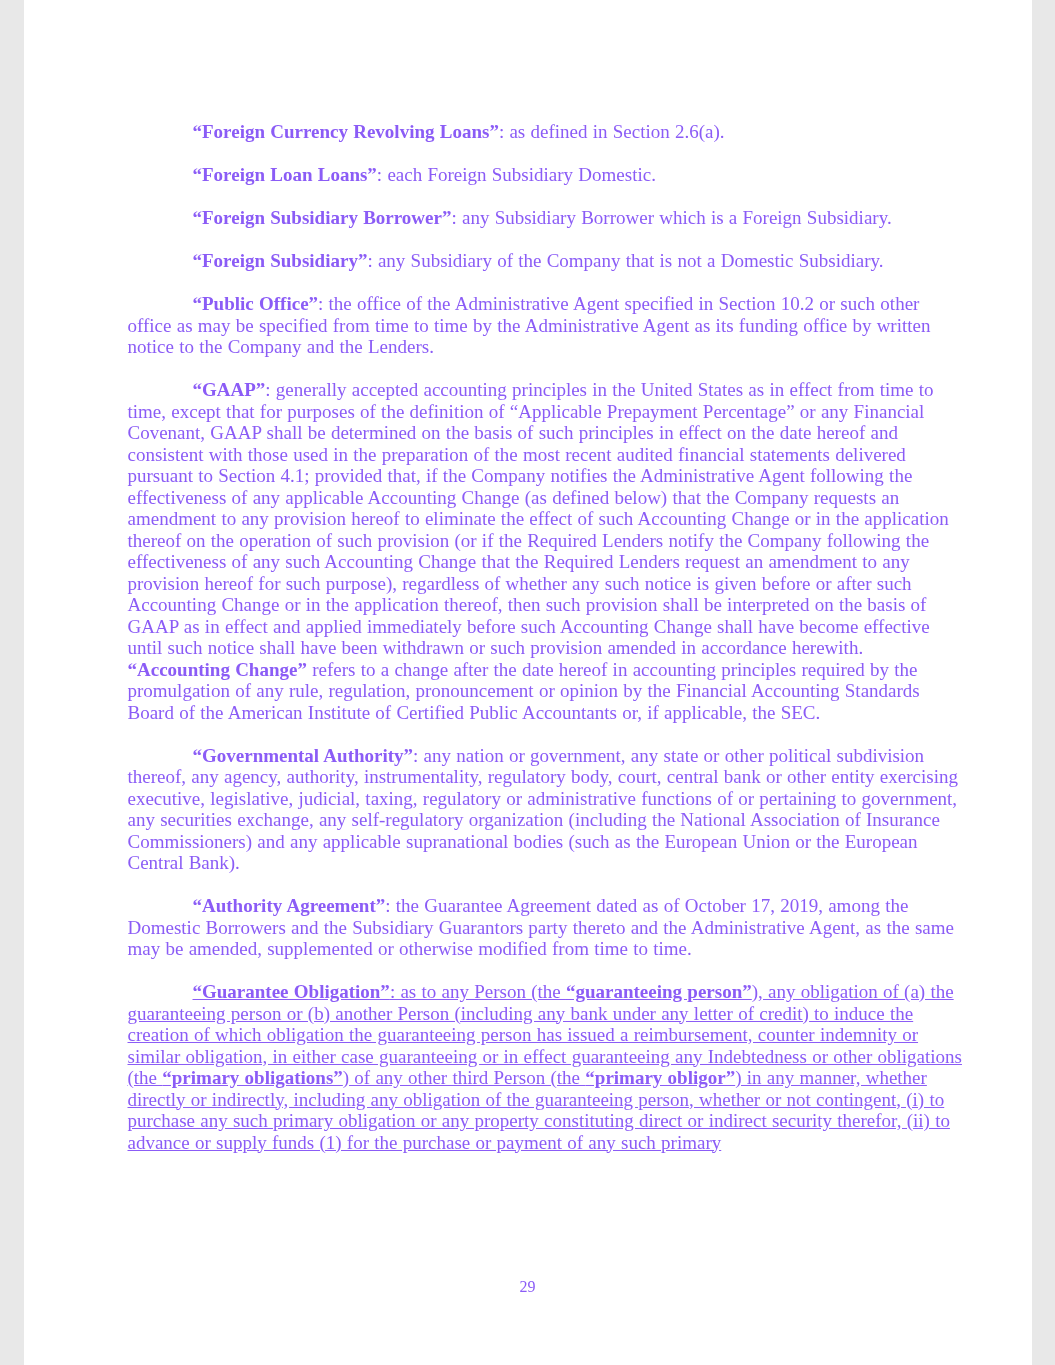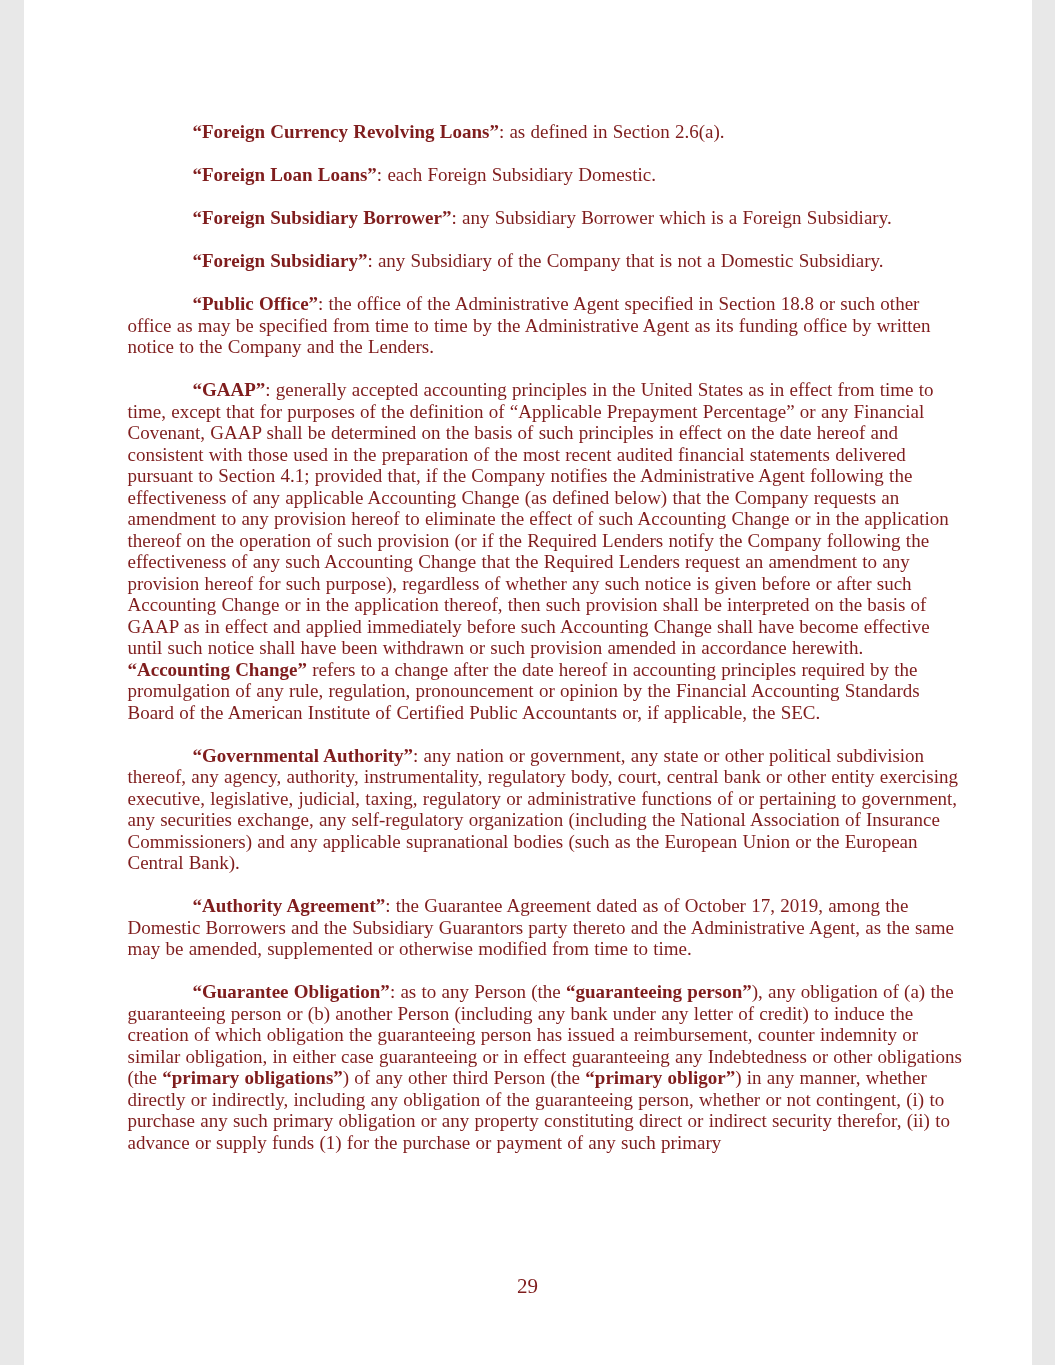--- a/index.html
+++ b/index.html
@@ -6,59 +6,59 @@
     margin: 0;
     padding: 0;
     background: #e8e8e8;
   }
   .page {
     position: relative;
     width: 1008px;
     height: 1365px;
     margin: 0 auto;
     background: #ffffff;
-    color: #7f1d1d;
+    color: #8b5cf6;
     font-family: "Liberation Serif", serif;
     overflow: hidden;
   }
   .doc-body {
     position: absolute;
     left: 104px;
     top: 121px;
     width: 836px;
   }
   .para {
     margin: 0 0 21.5px 0;
     font-size: 19px;
     line-height: 21.5px;
     text-indent: 65px;
     text-align: left;
     word-spacing: 0.5px;
   }
-  .para:last-child { margin-bottom: 8px; }
+  .para:last-child { margin-bottom: 8px; text-decoration: underline; }
   .bold { font-weight: bold; }
   .page-number {
     position: absolute;
     top: 1276px;
     left: 0;
     width: 100%;
     text-align: center;
-    font-size: 21px;
+    font-size: 16px;
     line-height: 21.5px;
   }
 </style>
 </head>
 <body>
 
 <div class="page">
   <main class="doc-body">
       <p class="para"><span class="bold">“Foreign Currency Revolving Loans”</span><span class="">: as defined in Section 2.6(a).</span></p>
       <p class="para"><span class="bold">“Foreign Loan Loans”</span><span class="">: each Foreign Subsidiary Domestic.</span></p>
       <p class="para"><span class="bold">“Foreign Subsidiary Borrower”</span><span class="">: any Subsidiary Borrower which is a Foreign Subsidiary.</span></p>
       <p class="para"><span class="bold">“Foreign Subsidiary”</span><span class="">: any Subsidiary of the Company that is not a Domestic Subsidiary.</span></p>
-      <p class="para"><span class="bold">“Public Office”</span><span class="">: the office of the Administrative Agent specified in Section 18.8 or such other office as may be specified from time to time by the Administrative Agent as its funding office by written notice to the Company and the Lenders.</span></p>
+      <p class="para"><span class="bold">“Public Office”</span><span class="">: the office of the Administrative Agent specified in Section 10.2 or such other office as may be specified from time to time by the Administrative Agent as its funding office by written notice to the Company and the Lenders.</span></p>
       <p class="para"><span class="bold">“GAAP”</span><span class="">: generally accepted accounting principles in the United States as in effect from time to time, except that for purposes of the definition of “Applicable Prepayment Percentage” or any Financial Covenant, GAAP shall be determined on the basis of such principles in effect on the date hereof and consistent with those used in the preparation of the most recent audited financial statements delivered pursuant to Section 4.1; provided that, if the Company notifies the Administrative Agent following the effectiveness of any applicable Accounting Change (as defined below) that the Company requests an amendment to any provision hereof to eliminate the effect of such Accounting Change or in the application thereof on the operation of such provision (or if the Required Lenders notify the Company following the effectiveness of any such Accounting Change that the Required Lenders request an amendment to any provision hereof for such purpose), regardless of whether any such notice is given before or after such Accounting Change or in the application thereof, then such provision shall be interpreted on the basis of GAAP as in effect and applied immediately before such Accounting Change shall have become effective until such notice shall have been withdrawn or such provision amended in accordance herewith. </span><span class="bold">“Accounting Change”</span><span class=""> refers to a change after the date hereof in accounting principles required by the promulgation of any rule, regulation, pronouncement or opinion by the Financial Accounting Standards Board of the American Institute of Certified Public Accountants or, if applicable, the SEC.</span></p>
       <p class="para"><span class="bold">“Governmental Authority”</span><span class="">: any nation or government, any state or other political subdivision thereof, any agency, authority, instrumentality, regulatory body, court, central bank or other entity exercising executive, legislative, judicial, taxing, regulatory or administrative functions of or pertaining to government, any securities exchange, any self-regulatory organization (including the National Association of Insurance Commissioners) and any applicable supranational bodies (such as the European Union or the European Central Bank).</span></p>
       <p class="para"><span class="bold">“Authority Agreement”</span><span class="">: the Guarantee Agreement dated as of October 17, 2019, among the Domestic Borrowers and the Subsidiary Guarantors party thereto and the Administrative Agent, as the same may be amended, supplemented or otherwise modified from time to time.</span></p>
       <p class="para"><span class="bold">“Guarantee Obligation”</span><span class="">: as to any Person (the </span><span class="bold">“guaranteeing person”</span><span class="">), any obligation of (a) the guaranteeing person or (b) another Person (including any bank under any letter of credit) to induce the creation of which obligation the guaranteeing person has issued a reimbursement, counter indemnity or similar obligation, in either case guaranteeing or in effect guaranteeing any Indebtedness or other obligations (the </span><span class="bold">“primary obligations”</span><span class="">) of any other third Person (the </span><span class="bold">“primary obligor”</span><span class="">) in any manner, whether directly or indirectly, including any obligation of the guaranteeing person, whether or not contingent, (i) to purchase any such primary obligation or any property constituting direct or indirect security therefor, (ii) to advance or supply funds (1) for the purchase or payment of any such primary</span></p>
     </main>
   <footer class="page-number">29</footer>
 </div>
 
 </body></html>

